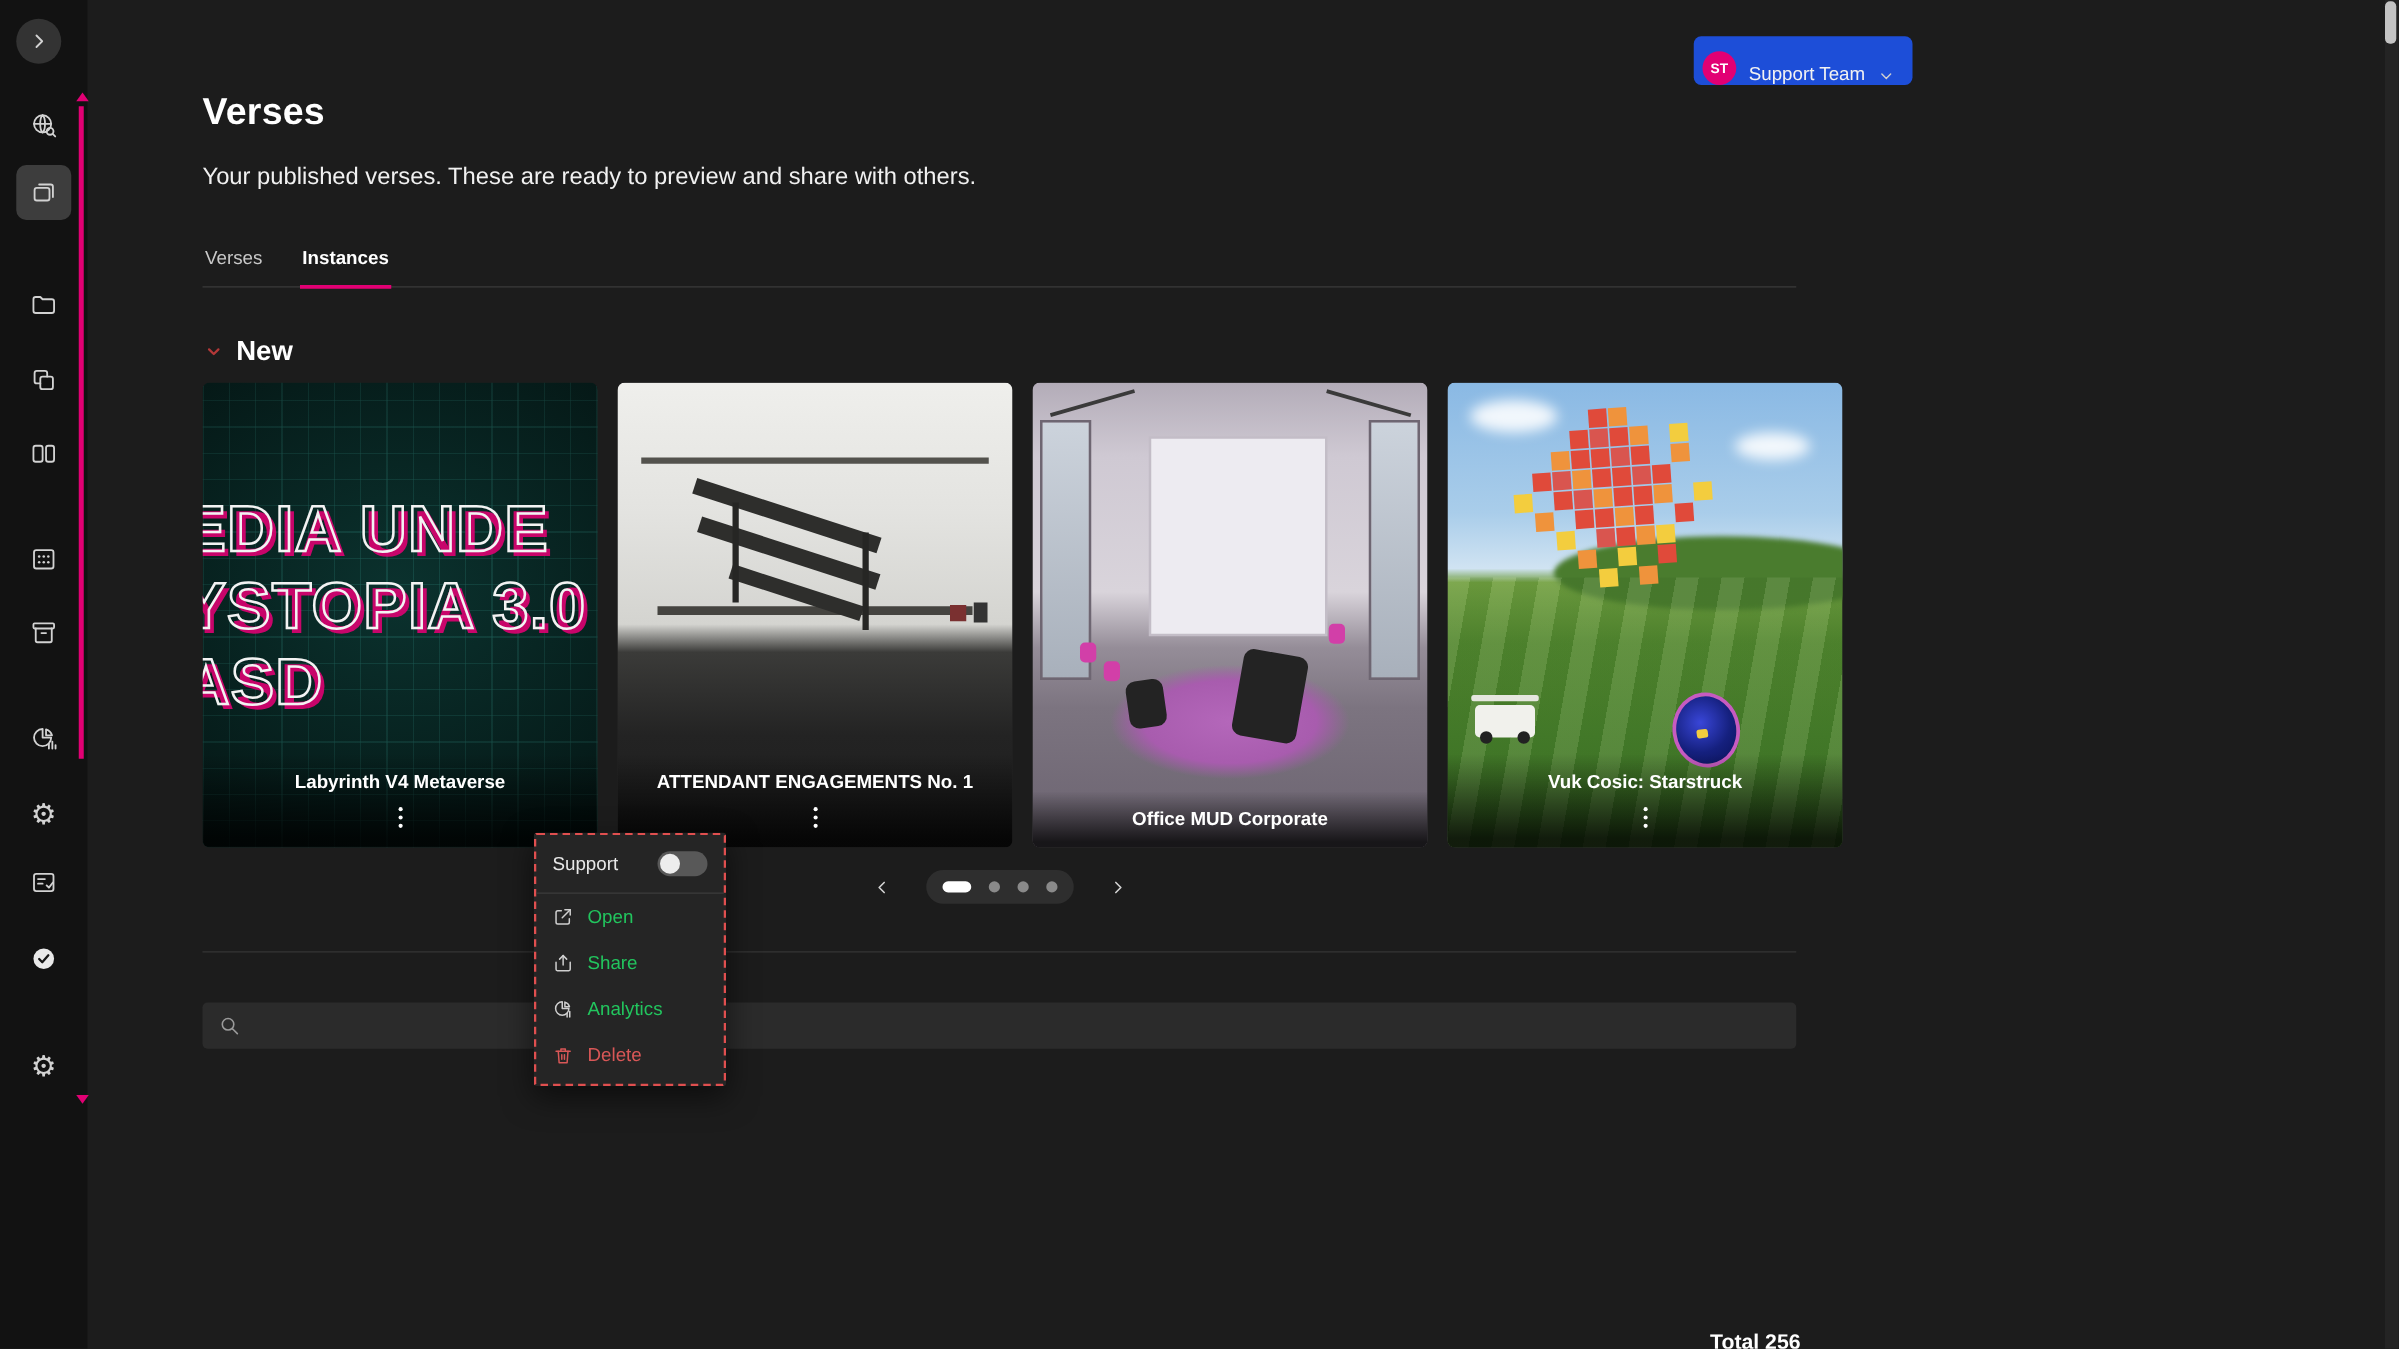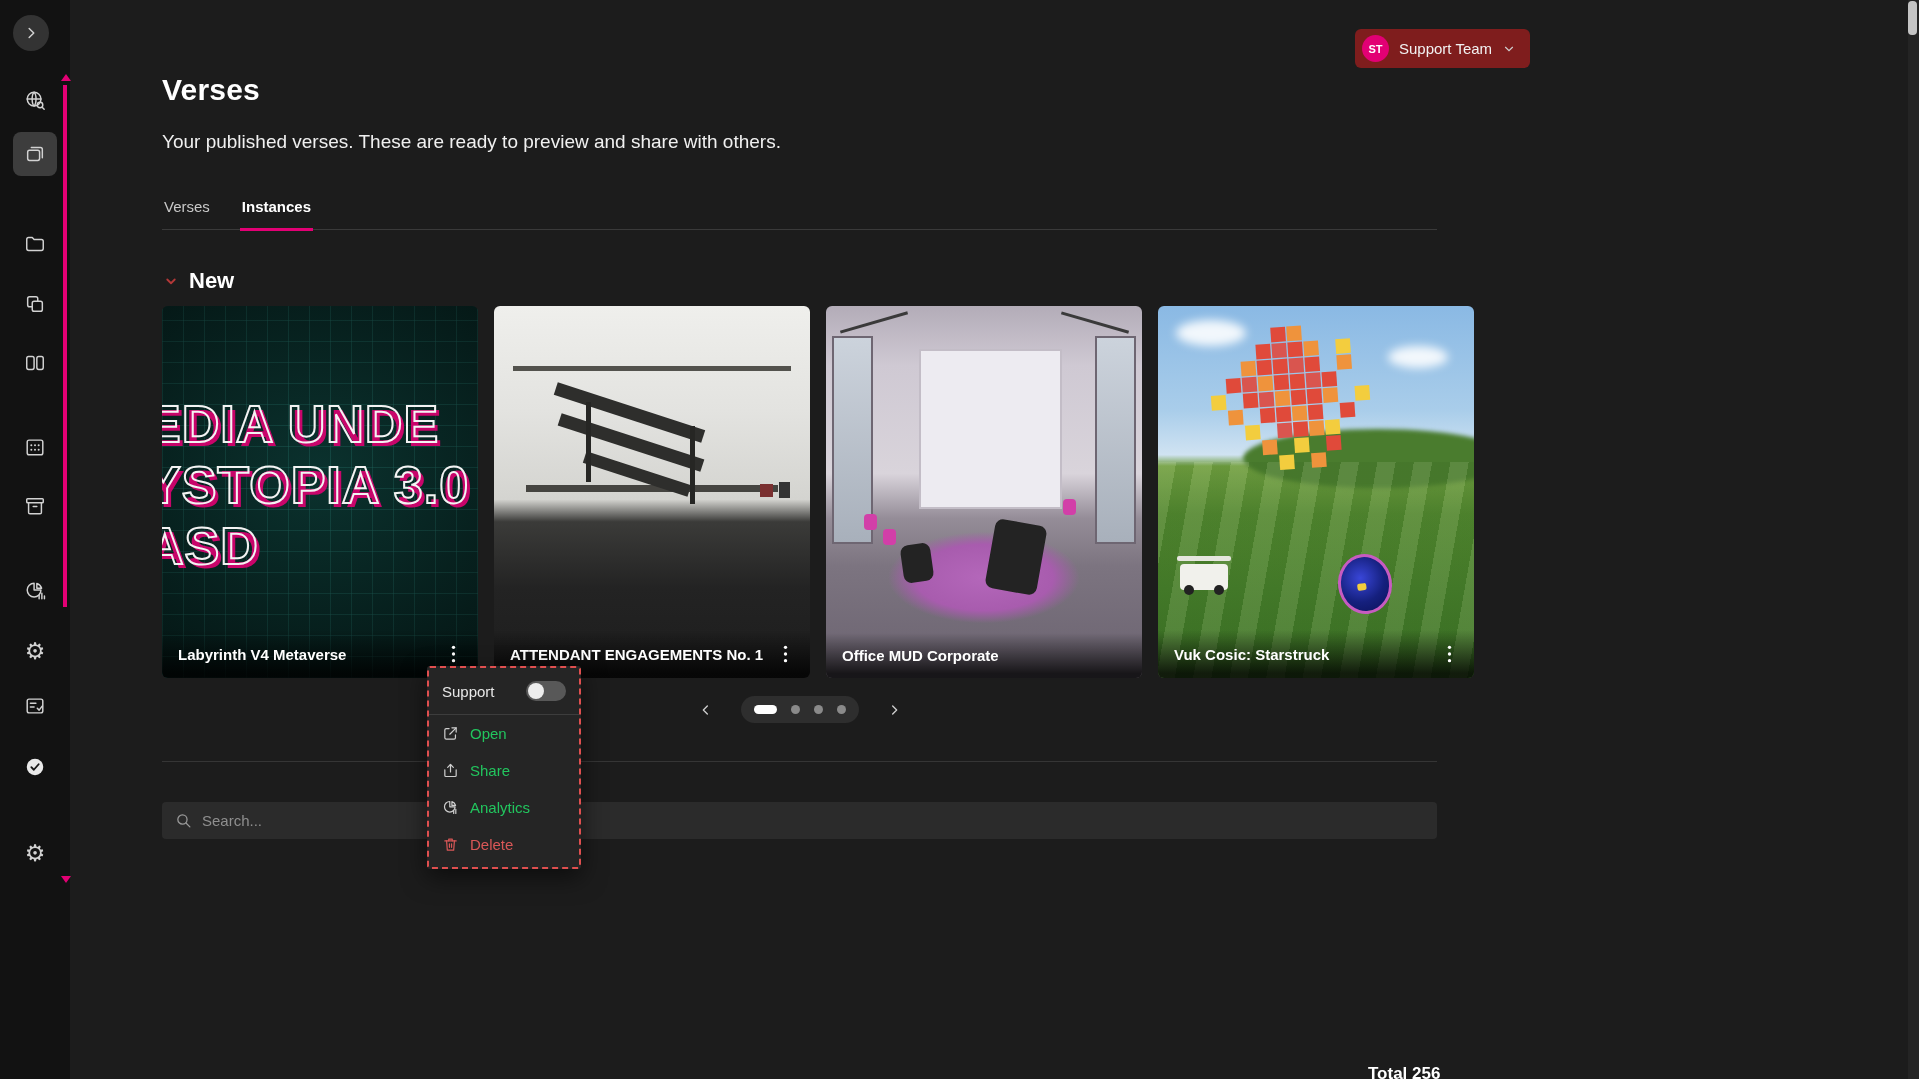--- a/index.html
+++ b/index.html
@@ -34,22 +34,22 @@
   .side-scroll { position:absolute; left:63px; top:85px; width:4px; height:522px; background:#e20074; z-index:6; }
   .side-scroll-up, .side-scroll-down {
     position:absolute; left:61px; width:0; height:0; z-index:6;
     border-left:5px solid transparent; border-right:5px solid transparent;
   }
   .side-scroll-up   { top:74px;  border-bottom:7px solid #e20074; }
   .side-scroll-down { top:876px; border-top:7px solid #e20074; }
 
   
   .user-chip {
-    position:absolute; left:1355px; top:29px; height:39px; background:#7f1d1d; border-radius:6px;
-    display:flex; align-items:center; gap:10px; padding:0 14px 0 7px; cursor:pointer; z-index:5;
+    position:absolute; left:1355px; top:29px; height:39px; background:#1d4ed8; border-radius:6px;
+    display:flex; align-items:flex-end; gap:10px; padding:0 14px 0 7px; cursor:pointer; z-index:5;
   }
   .avatar {
     width:27px; height:27px; border-radius:50%; background:#e20074; color:#fff;
     font-size:11px; font-weight:bold; display:flex; align-items:center; justify-content:center;
   }
   .user-name { font-size:15px; font-weight:normal; color:#f2f2f2; }
   .user-chip svg.chev { width:14px; height:14px; fill:none; stroke:#cfcfcf; stroke-width:2; stroke-linecap:round; }
 
   
   .main { position:absolute; left:162px; top:0; width:1275px; }
@@ -65,20 +65,21 @@
   .section-label { font-size:22px; font-weight:bold; }
 
   
   .cards { margin-top:12px; display:flex; gap:16px; height:372px; overflow:hidden; width:1472px; }
   .card { position:relative; width:316px; min-width:316px; height:372px; border-radius:6px; overflow:hidden; background:#222; cursor:pointer; }
   .card-label {
     position:absolute; left:0; right:0; bottom:0; z-index:3;
     display:flex; align-items:center; justify-content:space-between; gap:10px;
     padding:14px 16px; font-size:15px; font-weight:bold;
     background:linear-gradient(180deg, rgba(0,0,0,0) 0%, rgba(0,0,0,.78) 90%);
+    flex-direction:column;
   }
   .kebab { flex-shrink:0; width:18px; height:20px; display:flex; align-items:center; justify-content:center; cursor:pointer; }
   .kebab svg { width:5px; height:20px; }
   .thumb { position:absolute; inset:0; }
 
   
   .art-grid {
     background:
       radial-gradient(130% 95% at 50% 45%, rgba(18,72,66,.45) 0%, rgba(0,0,0,.74) 100%),
       repeating-linear-gradient(0deg,  rgba(44,132,122,.42) 0 1px, transparent 1px 21px),
@@ -456,21 +457,20 @@
     </span>
   </div>
 
   <div class="hr"></div>
 
   <div class="search">
     <svg viewBox="0 0 24 24">
       <circle cx="10.5" cy="10.5" r="6.5"></circle>
         <path d="M15.5 15.5L21 21"></path>
     </svg>
-    <input type="text" placeholder="Search..." style="">
   </div>
 </main>
 
 <div class="menu">
   <div class="menu-publish">
     <span>Support</span>
     <span class="toggle">
         <span class="knob"></span>
       </span>
   </div>

